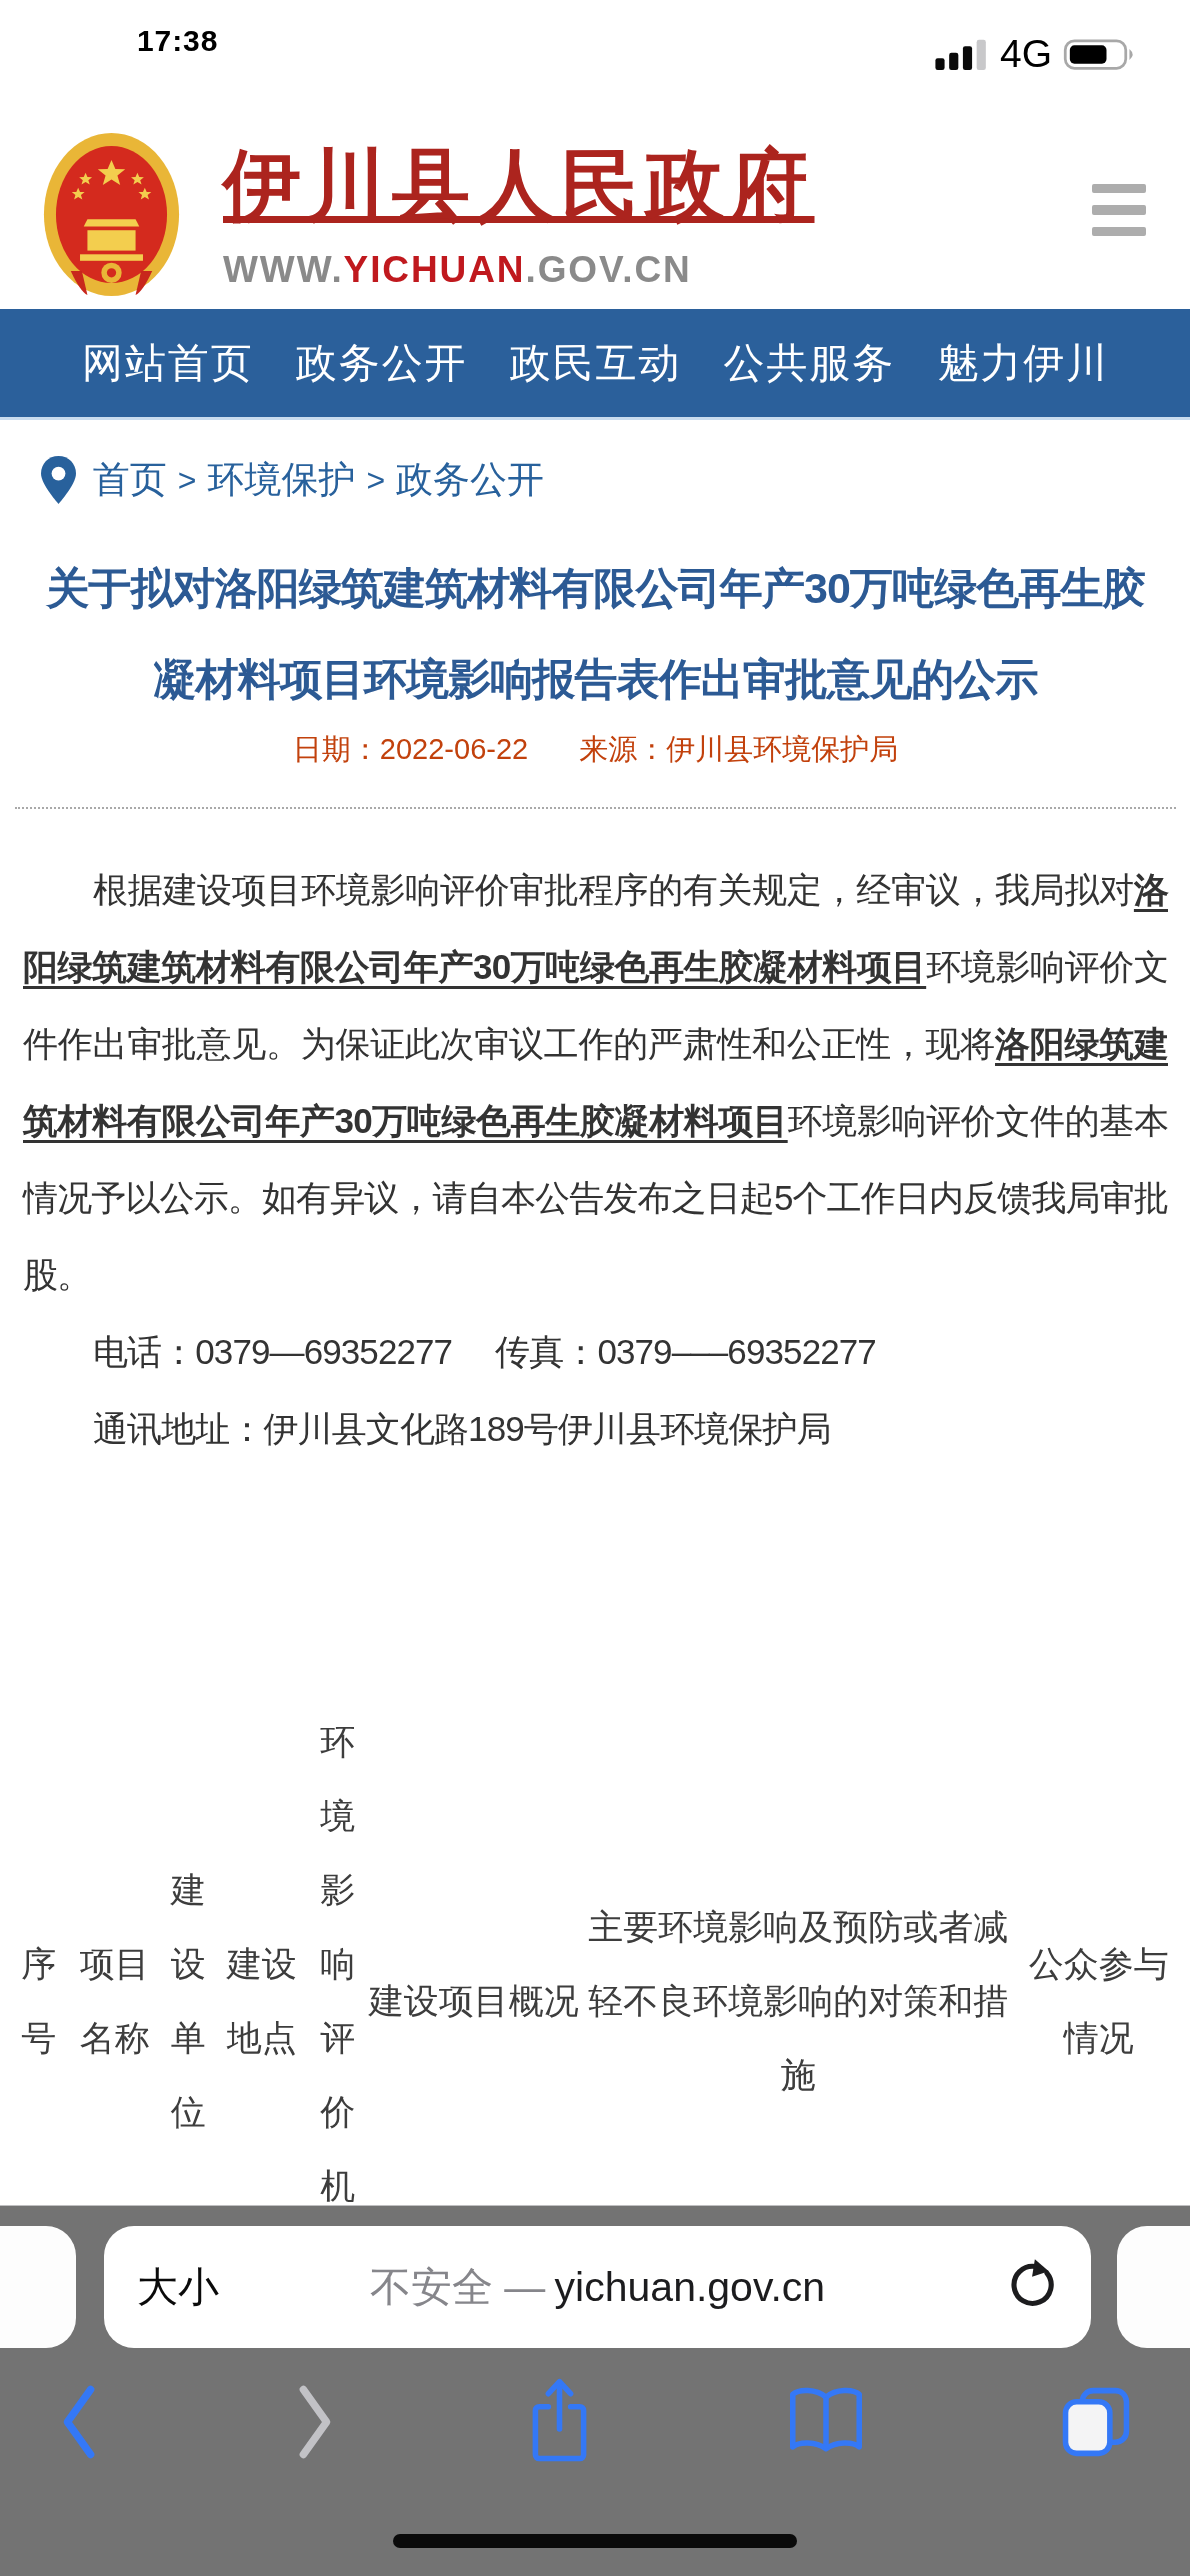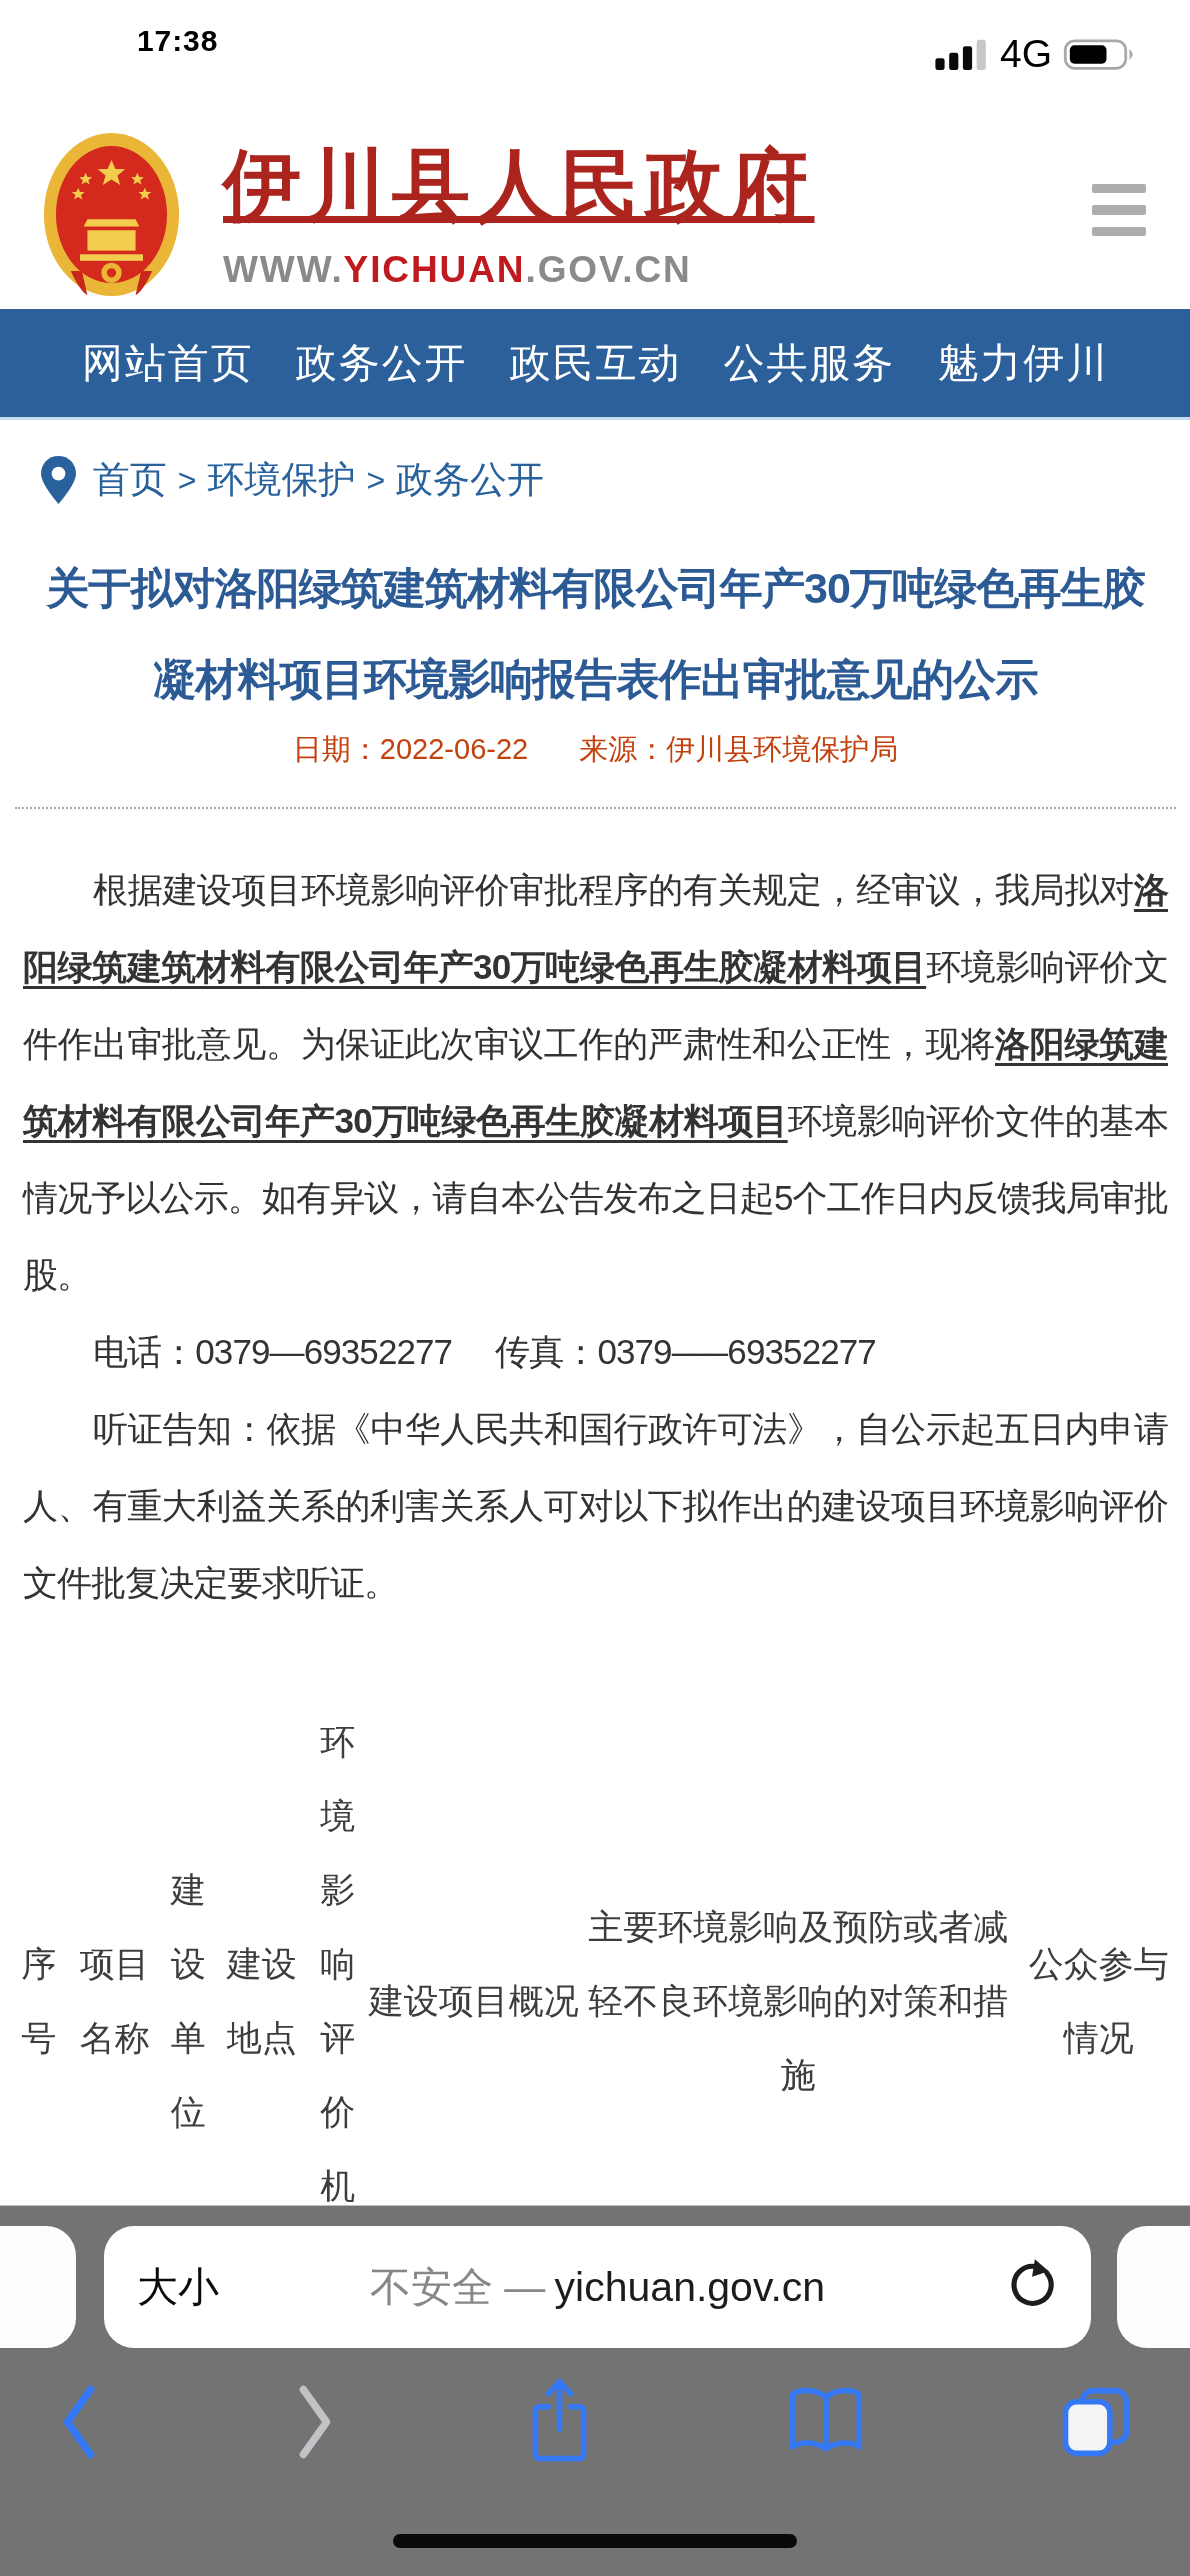--- a/index.html
+++ b/index.html
@@ -157,21 +157,21 @@
 
   <div class="article-meta">
     <span>日期：</span><span>2022-06-22</span><span class="meta-source-label">来源：</span><span>伊川县环境保护局</span>
   </div>
 
   <div class="dotted-sep"></div>
 
   <div class="article-body">
     <p><span>根据建设项目环境影响评价审批程序的有关规定，经审议，我局拟对</span><span class="proj">洛阳绿筑建筑材料有限公司年产30万吨绿色再生胶凝材料项目</span><span>环境影响评价文件作出审批意见。为保证此次审议工作的严肃性和公正性，现将</span><span class="proj">洛阳绿筑建筑材料有限公司年产30万吨绿色再生胶凝材料项目</span><span>环境影响评价文件的基本情况予以公示。如有异议，请自本公告发布之日起5个工作日内反馈我局审批股。</span></p>
     <p>电话：0379—69352277　 传真：0379–––69352277</p>
-    <p>听证告知：依据《中华人民共和国行政许可法》，自公示起五日内申请人、有重大利益关系的利害关系人可对以下拟作出的建设项目环境影响评价文件批复决定要求听证。</p>
+    <p>通讯地址：伊川县文化路189号伊川县环境保护局</p>
   </div>
 
   <div class="env-table">
     <table>
       <colgroup>
         <col style="width:59px">
           <col style="width:93px">
           <col style="width:54px">
           <col style="width:93px">
         <col style="width:59px">

